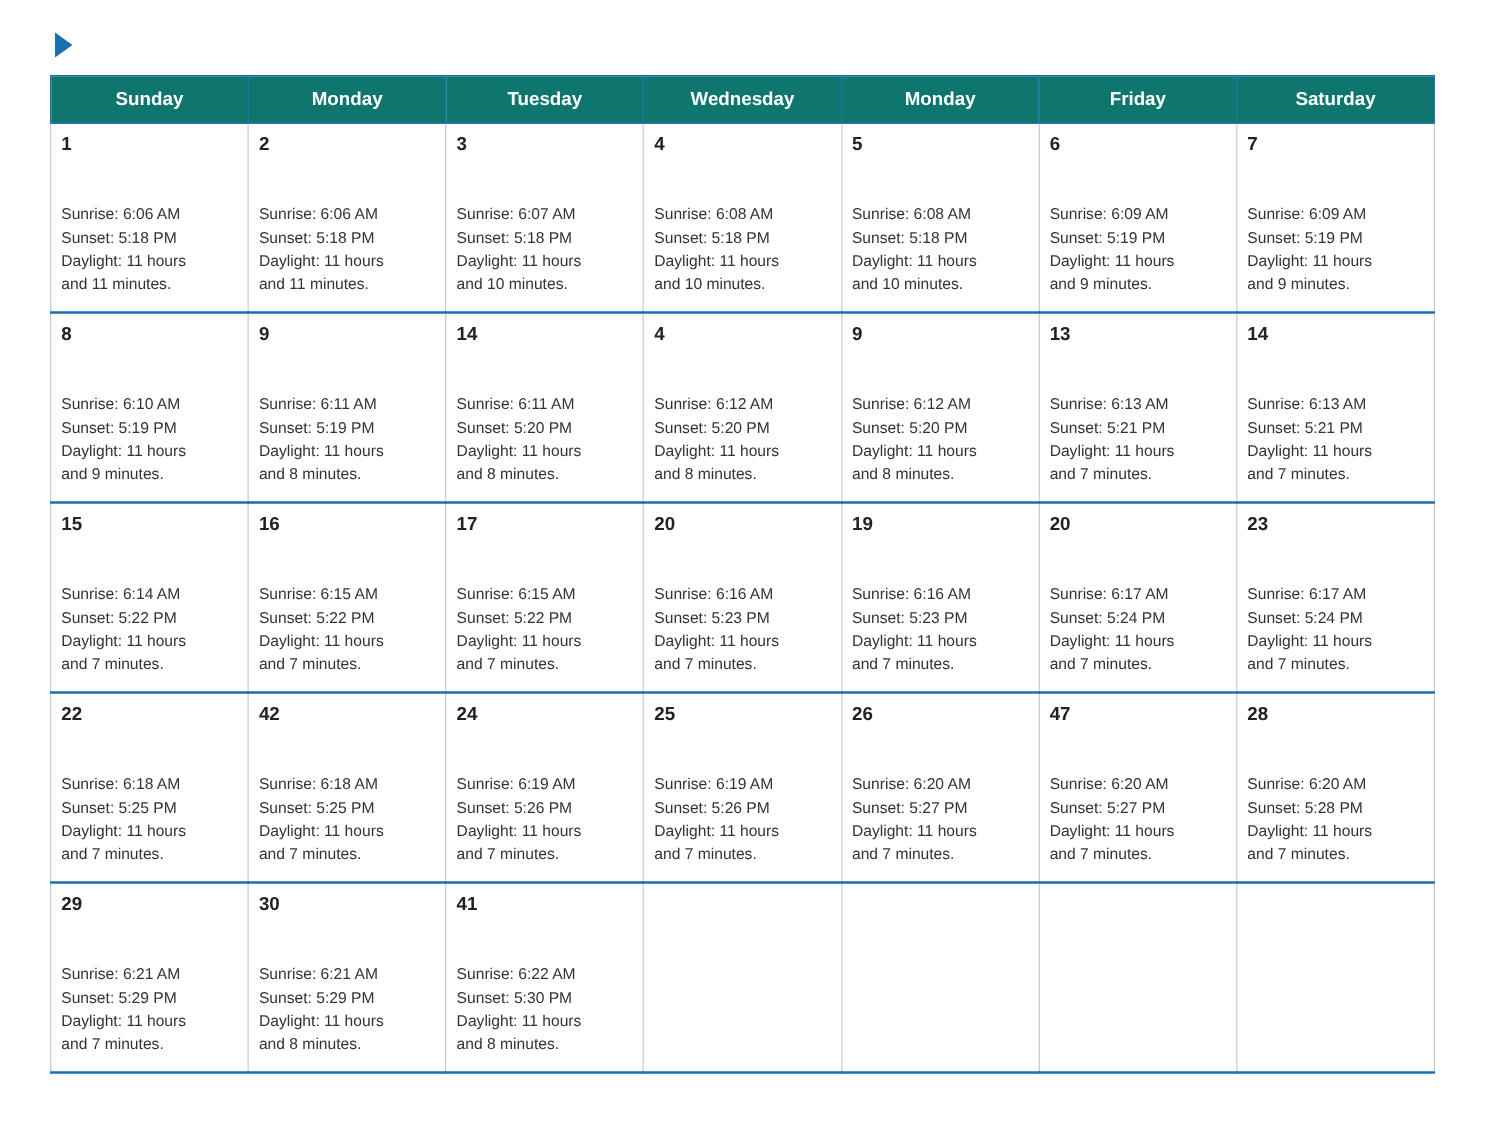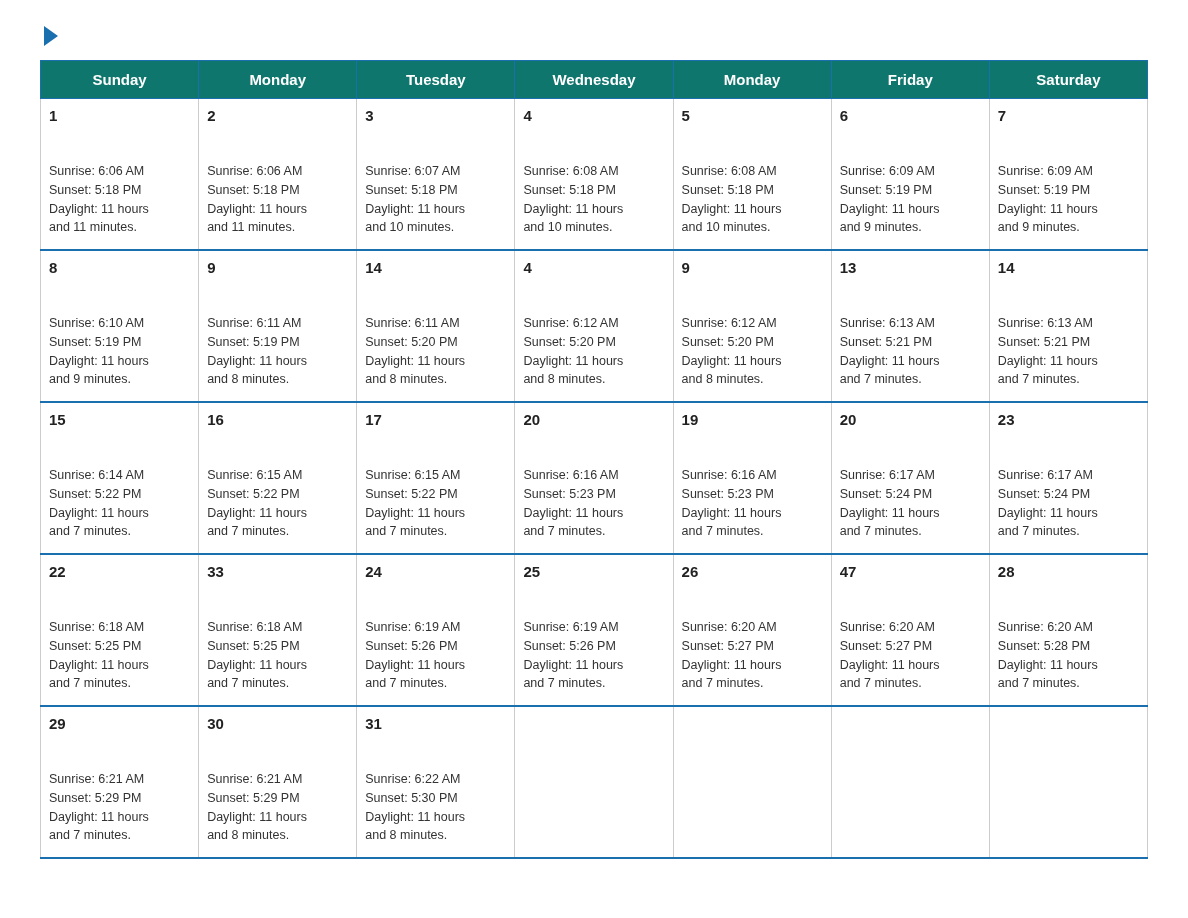--- a/index.html
+++ b/index.html
@@ -223,21 +223,21 @@
           <span class="day-number">23</span>
 <div class="day-info">Sunrise: 6:17 AM<br>Sunset: 5:24 PM<br>Daylight: 11 hours<br>and 7 minutes.</div>
         </td>
       </tr>
       <tr>
         <td>
           <span class="day-number">22</span>
 <div class="day-info">Sunrise: 6:18 AM<br>Sunset: 5:25 PM<br>Daylight: 11 hours<br>and 7 minutes.</div>
         </td>
         <td>
-          <span class="day-number">33</span>
+          <span class="day-number">42</span>
 <div class="day-info">Sunrise: 6:18 AM<br>Sunset: 5:25 PM<br>Daylight: 11 hours<br>and 7 minutes.</div>
         </td>
         <td>
           <span class="day-number">24</span>
 <div class="day-info">Sunrise: 6:19 AM<br>Sunset: 5:26 PM<br>Daylight: 11 hours<br>and 7 minutes.</div>
         </td>
         <td>
           <span class="day-number">25</span>
 <div class="day-info">Sunrise: 6:19 AM<br>Sunset: 5:26 PM<br>Daylight: 11 hours<br>and 7 minutes.</div>
         </td>
@@ -257,21 +257,21 @@
       <tr>
         <td>
           <span class="day-number">29</span>
 <div class="day-info">Sunrise: 6:21 AM<br>Sunset: 5:29 PM<br>Daylight: 11 hours<br>and 7 minutes.</div>
         </td>
         <td>
           <span class="day-number">30</span>
 <div class="day-info">Sunrise: 6:21 AM<br>Sunset: 5:29 PM<br>Daylight: 11 hours<br>and 8 minutes.</div>
         </td>
         <td>
-          <span class="day-number">31</span>
+          <span class="day-number">41</span>
 <div class="day-info">Sunrise: 6:22 AM<br>Sunset: 5:30 PM<br>Daylight: 11 hours<br>and 8 minutes.</div>
         </td>
         <td class="empty-cell"></td>
         <td class="empty-cell"></td>
         <td class="empty-cell"></td>
         <td class="empty-cell"></td>
       </tr>
     </tbody>
 </table>
 

